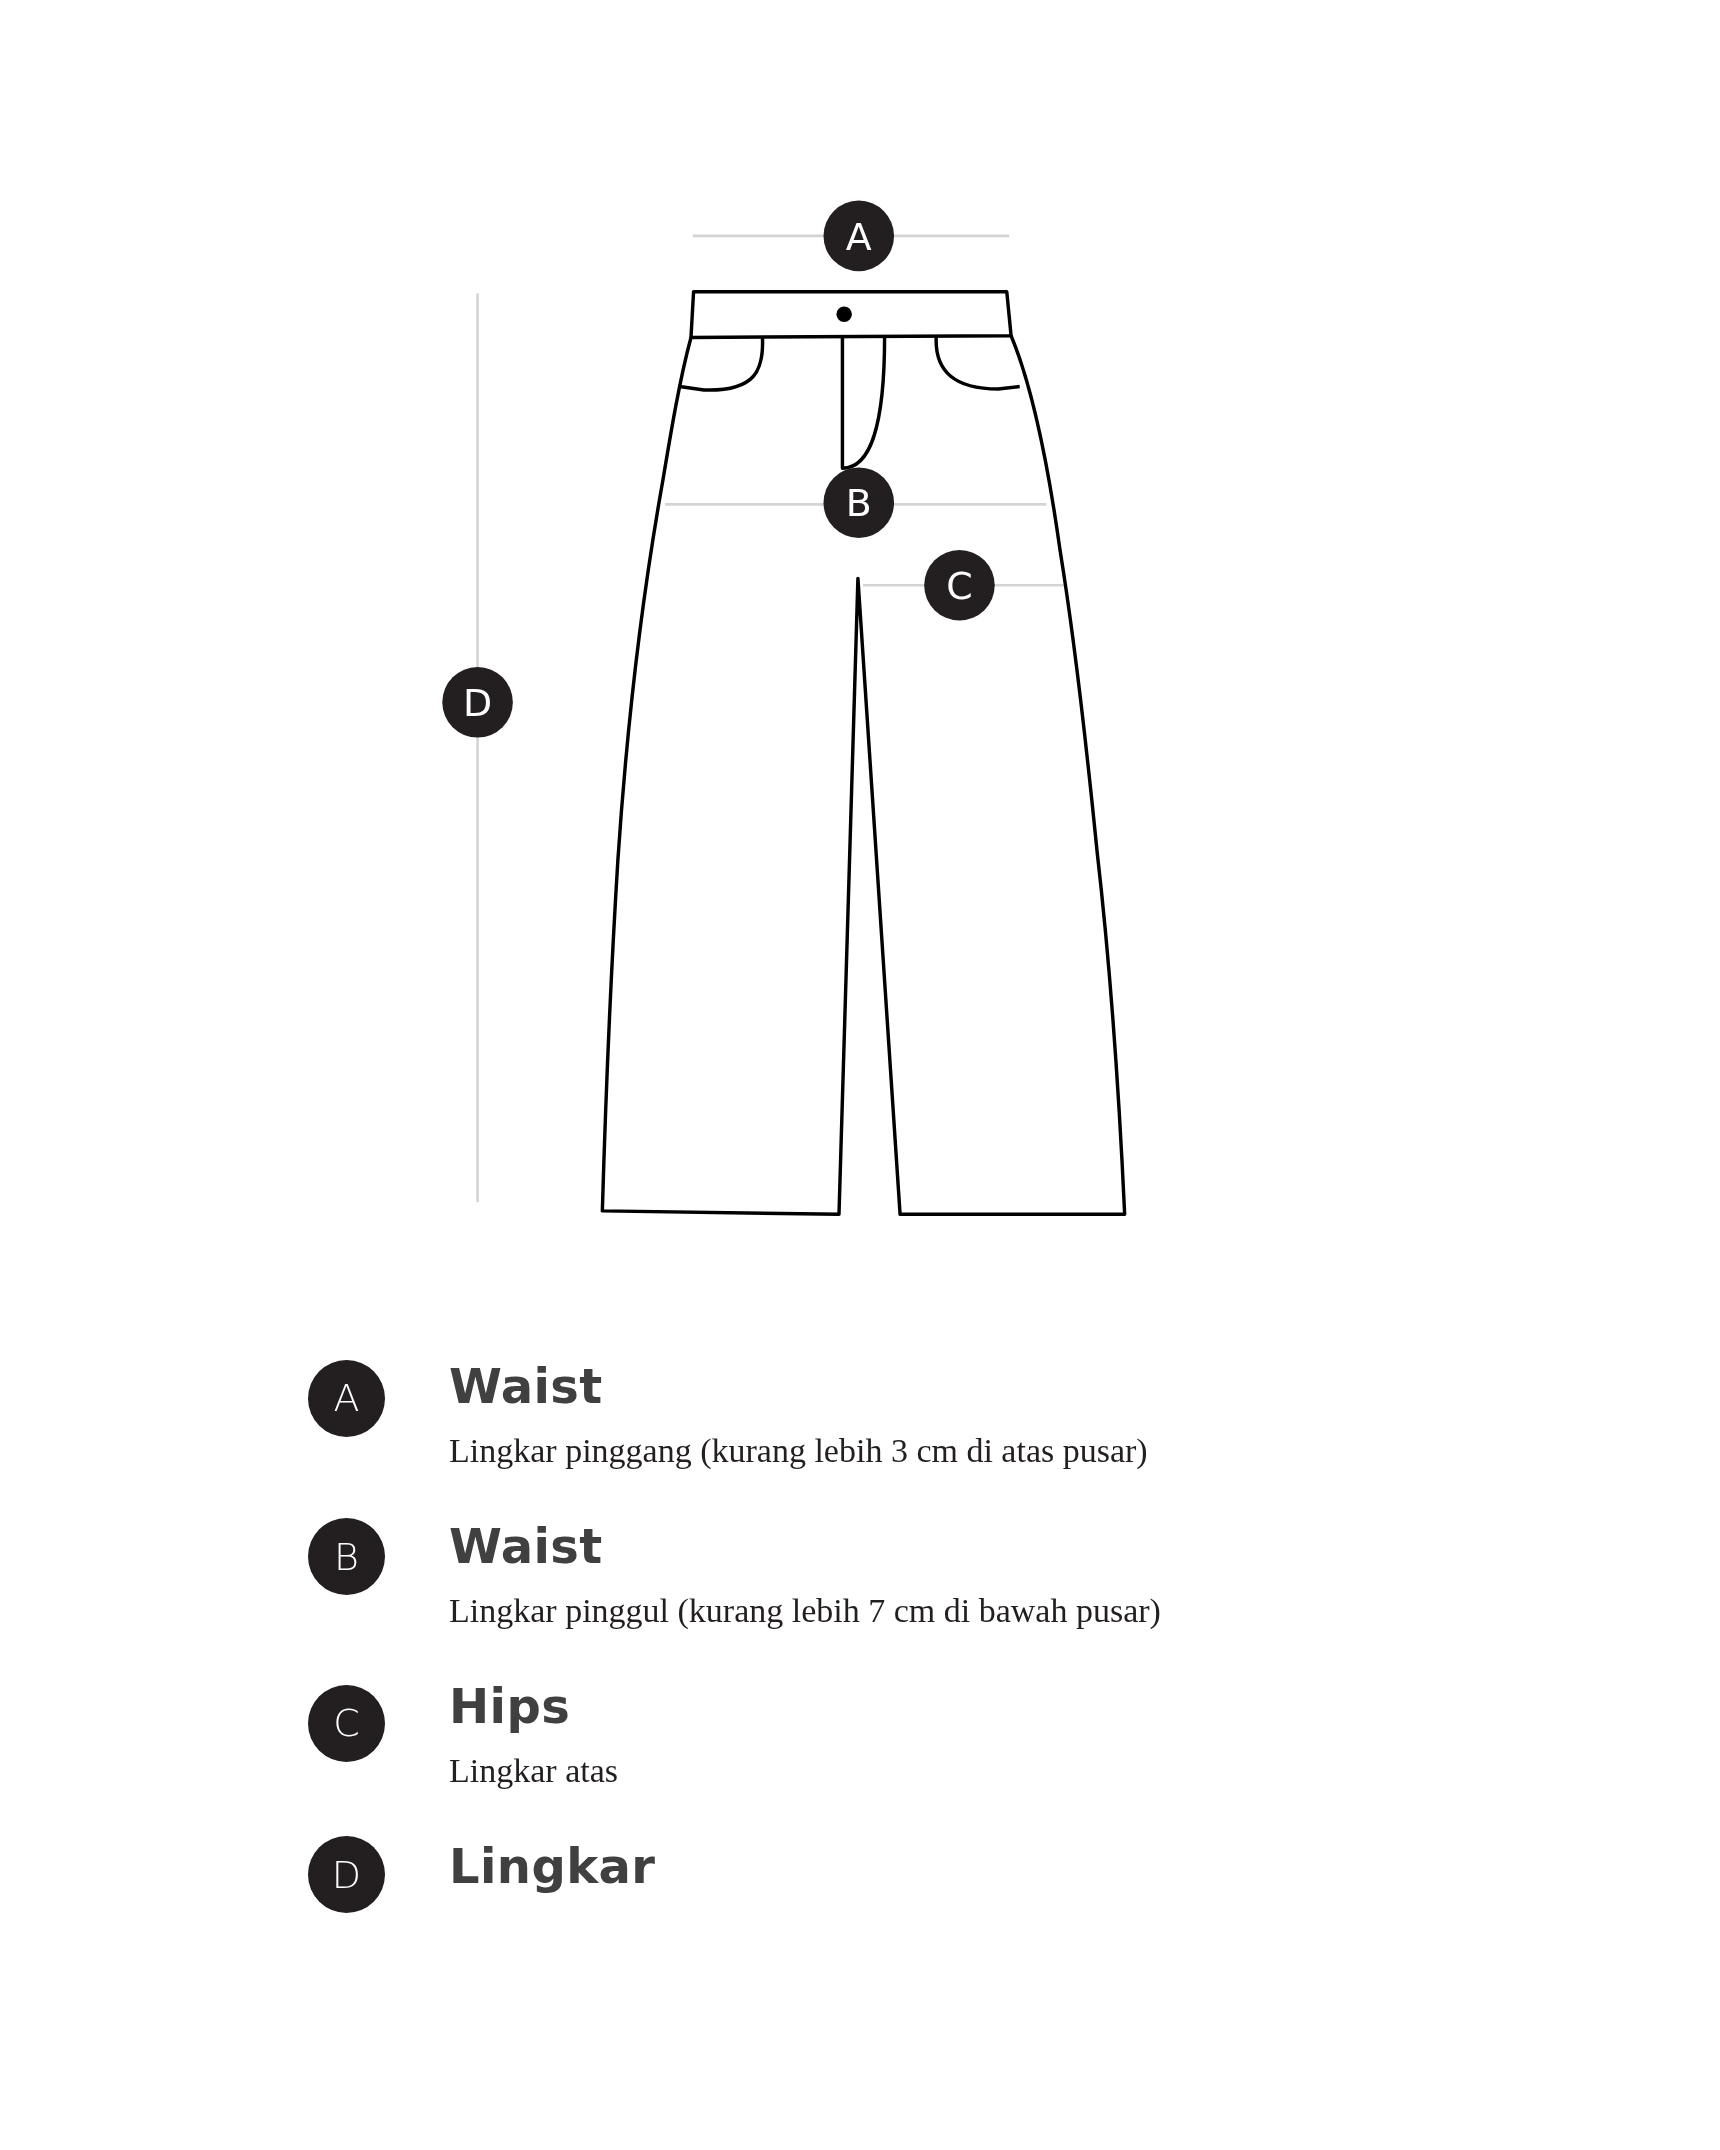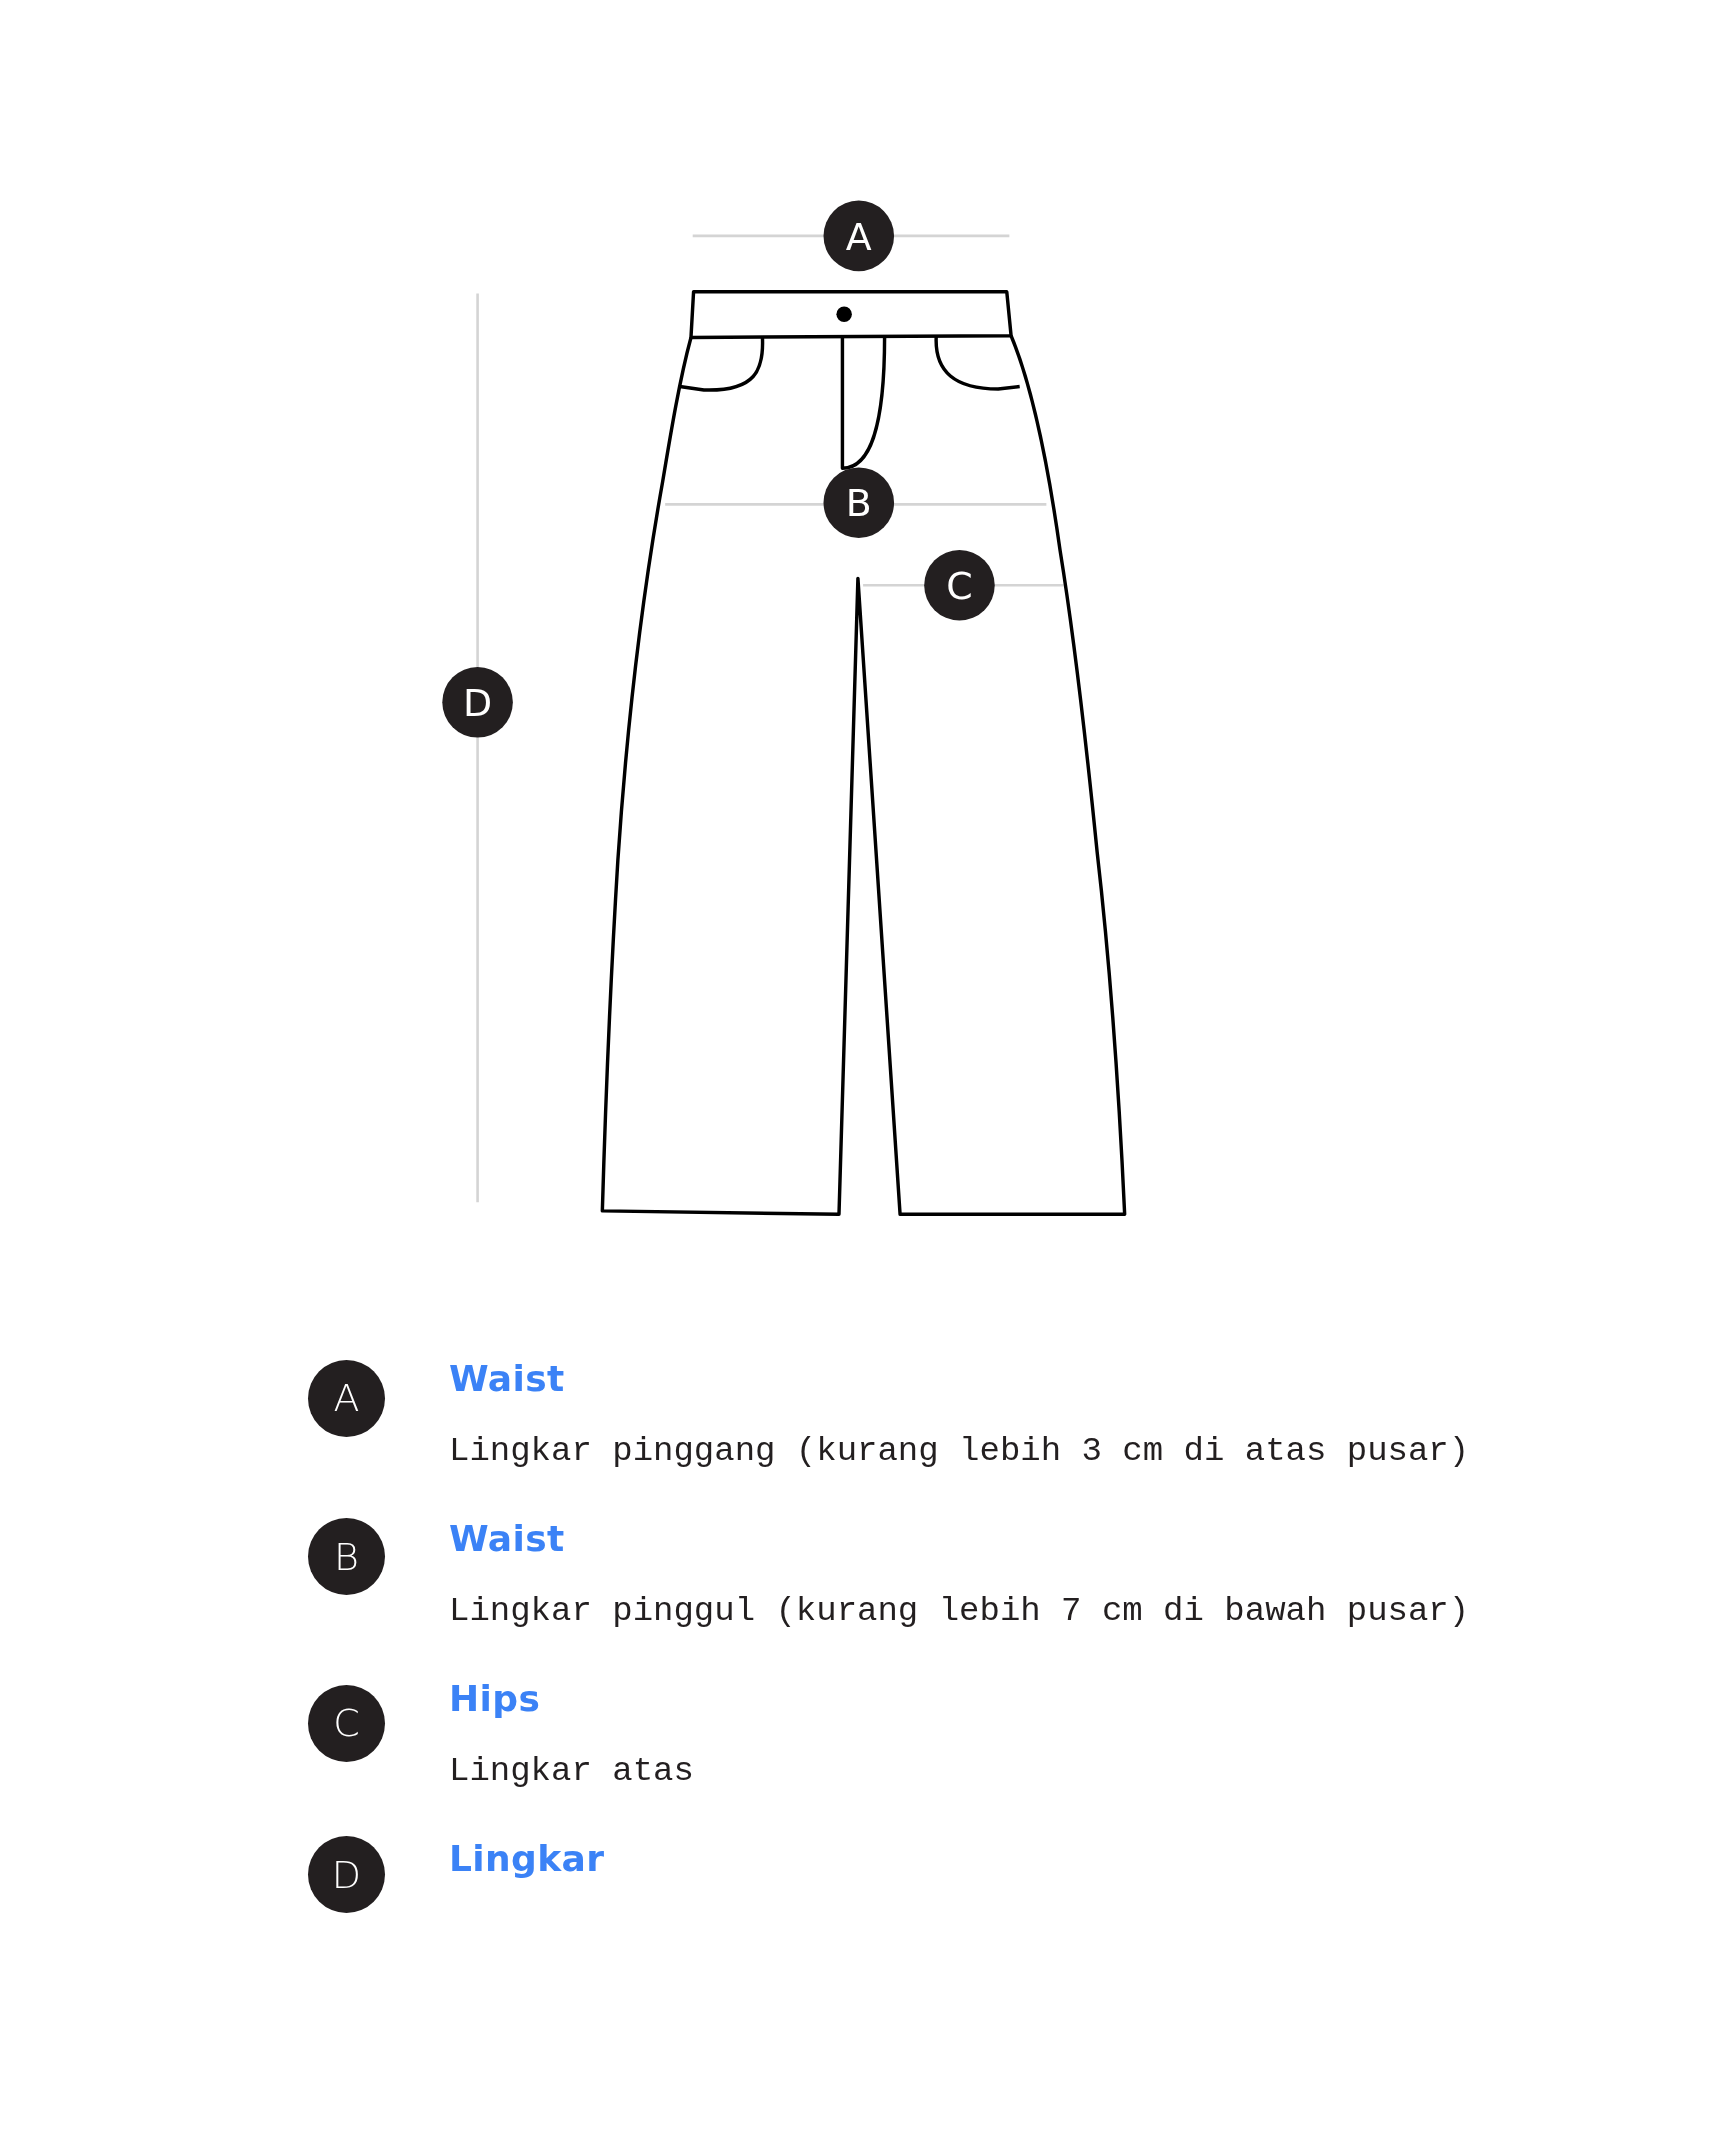--- a/index.html
+++ b/index.html
@@ -2,22 +2,22 @@
 <html style="font-size:13.8px"><head>
 <meta charset="utf-8">
 <style>
   html, body { margin:0; padding:0; background:#ffffff; }
   body { width:1721px; height:2151px; position:relative; overflow:hidden; font-family:"Liberation Sans", sans-serif; }
   #diagram { position:absolute; left:0; top:0; width:1721px; height:1291px; }
   .legend { position:absolute; left:0; top:0; width:1721px; }
   .legend-item { position:absolute; left:308px; width:1205px; height:155px; }
   .badge { position:absolute; left:0; width:77px; height:77px; border-radius:50%; background:#231f20; color:#fff;
            font-family:"DejaVu Sans", sans-serif; font-size:38px; font-weight:300; display:flex; align-items:center; justify-content:center; }
-  .title { position:absolute; left:141px; top:0; font-family:"DejaVu Sans", sans-serif; font-weight:bold; font-size:36px; color:#3b82f6; letter-spacing:0.4px; }
-  .desc { position:absolute; left:141px; top:74px; font-family:Liberation Mono, monospace; font-size:34px; color:#231f20; white-space:nowrap; }
+  .title { position:absolute; left:141px; top:0; font-family:"DejaVu Sans", sans-serif; font-weight:bold; font-size:48px; color:#404040; letter-spacing:0.4px; }
+  .desc { position:absolute; left:141px; top:74px; font-family:Liberation Serif, serif; font-size:34px; color:#231f20; white-space:nowrap; }
   svg text { font-family:"DejaVu Sans", sans-serif; }
 </style>
 </head>
 <body>
 
 <svg id="diagram" viewBox="0 0 2000 1500" xmlns="http://www.w3.org/2000/svg">
 
   <g stroke="#d4d4d4" stroke-width="3" fill="none">
     <line x1="805" y1="274" x2="1173" y2="274"></line>
     <line x1="773" y1="586" x2="1216" y2="586"></line>

